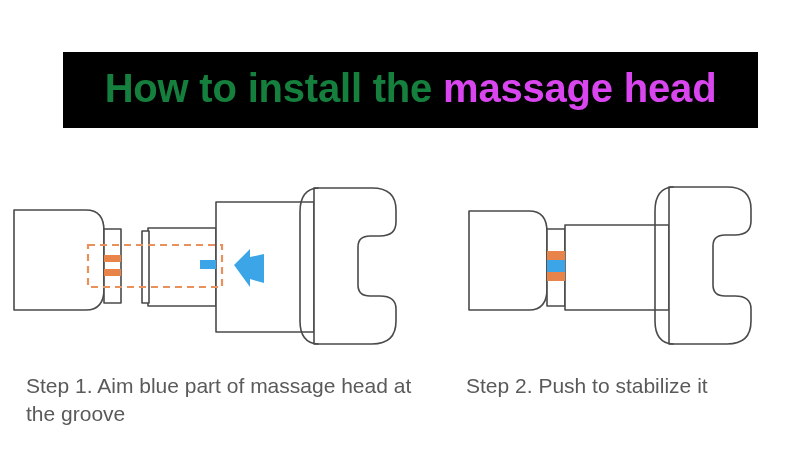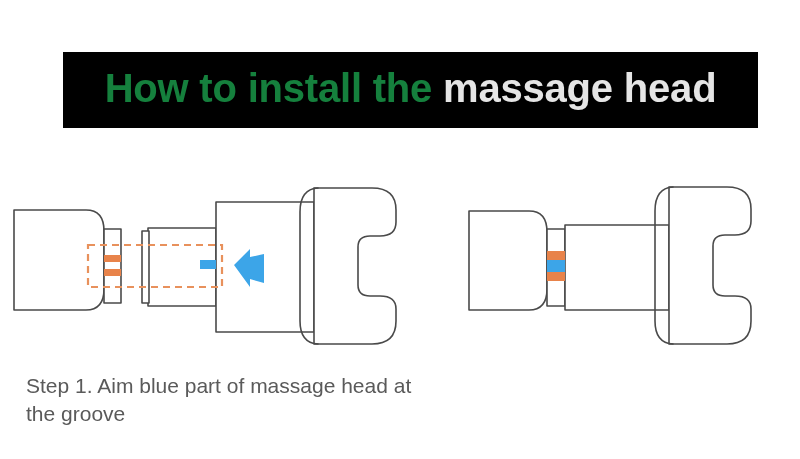--- a/index.html
+++ b/index.html
@@ -15,21 +15,21 @@
     position:absolute;left:63px;top:52px;width:695px;height:76px;
     background:#000000;
     display:flex;align-items:center;justify-content:center;
     box-sizing:border-box;padding-bottom:4px;
   }
   .banner-text{
     font-size:40px;font-weight:bold;line-height:1;white-space:nowrap;
     letter-spacing:-0.2px;
   }
   .t-accent{color:#15803d;}
-  .t-plain{color:#e5e5e5;}
+  .t-plain{color:#d946ef;}
 
   
   .figure{position:absolute;}
   #figure-left{left:0px;top:175px;width:420px;height:190px;}
   #figure-right{left:440px;top:175px;width:360px;height:190px;}
   .figure svg{display:block;}
 
   
   .caption{
     position:absolute;
@@ -97,14 +97,15 @@
         <path d="M 233 12 Q 215 13 215 36 L 215 146 Q 215 168 233 169" fill="none"></path>
       </g>
 
       <rect x="107" y="76" width="18" height="9" fill="#E8834A"></rect>
       <rect x="107" y="85" width="18" height="12" fill="#3CA5E8"></rect>
       <rect x="107" y="97" width="18" height="9" fill="#E8834A"></rect>
     </svg>
   </div>
 
   <div class="caption" id="caption-left">Step 1. Aim blue part of massage head at the groove</div>
+  <div class="caption" id="caption-right">Step 2. Push to stabilize it</div>
 
 </div>
 
 </body></html>

